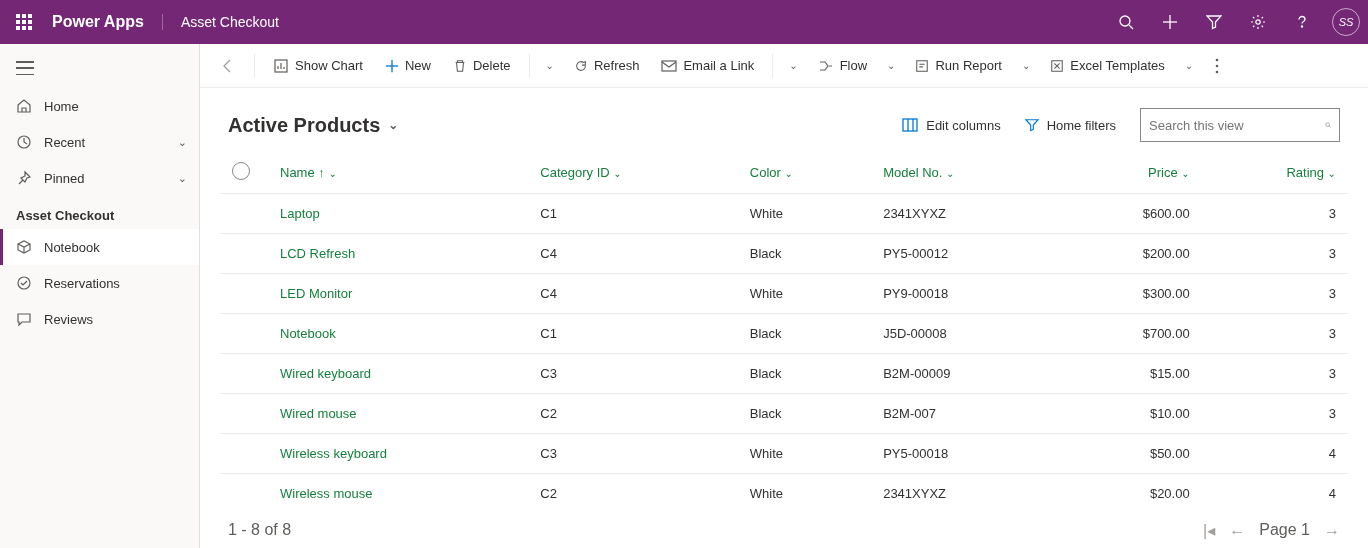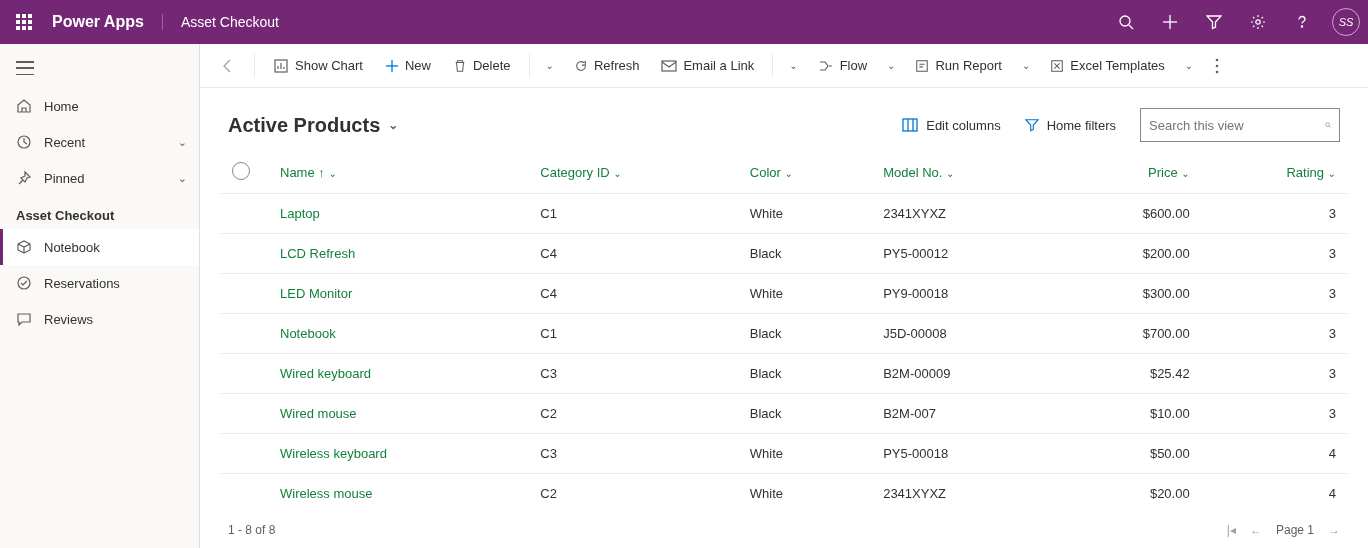--- a/index.html
+++ b/index.html
@@ -179,21 +179,21 @@
     .grid td.link { color: #15803d; cursor: pointer; }
     .selcol { width: 48px; text-align: center; }
     .selcircle {
       width: 18px; height: 18px; border: 1px solid #8a8886; border-radius: 50%;
       display: inline-block;
     }
     .footer {
       height: 36px;
       display: flex; align-items: center; padding: 0 28px;
       color: #605e5c;
-      font-size: 12px;
+      font-size: 16px;
     }
     .footer .right { margin-left: auto; display: flex; align-items: center; gap: 14px; }
     .footer .navbtn { color: #a19f9d; cursor: pointer; }
     svg { display: block; }
   </style>
 </head>
 <body>
 
 <div class="header">
   <div class="waffle">
@@ -483,21 +483,21 @@
     <td>J5D-00008</td>
     <td class="num">$700.00</td>
     <td class="num">3</td>
             </tr>
             <tr>
     <td class="selcol"></td>
     <td class="link">Wired keyboard</td>
     <td>C3</td>
     <td>Black</td>
     <td>B2M-00009</td>
-    <td class="num">$25.42</td>
+    <td class="num">$15.00</td>
     <td class="num">3</td>
             </tr>
             <tr>
     <td class="selcol"></td>
     <td class="link">Wired mouse</td>
     <td>C2</td>
     <td>Black</td>
     <td>B2M-007</td>
     <td class="num">$10.00</td>
     <td class="num">3</td>

